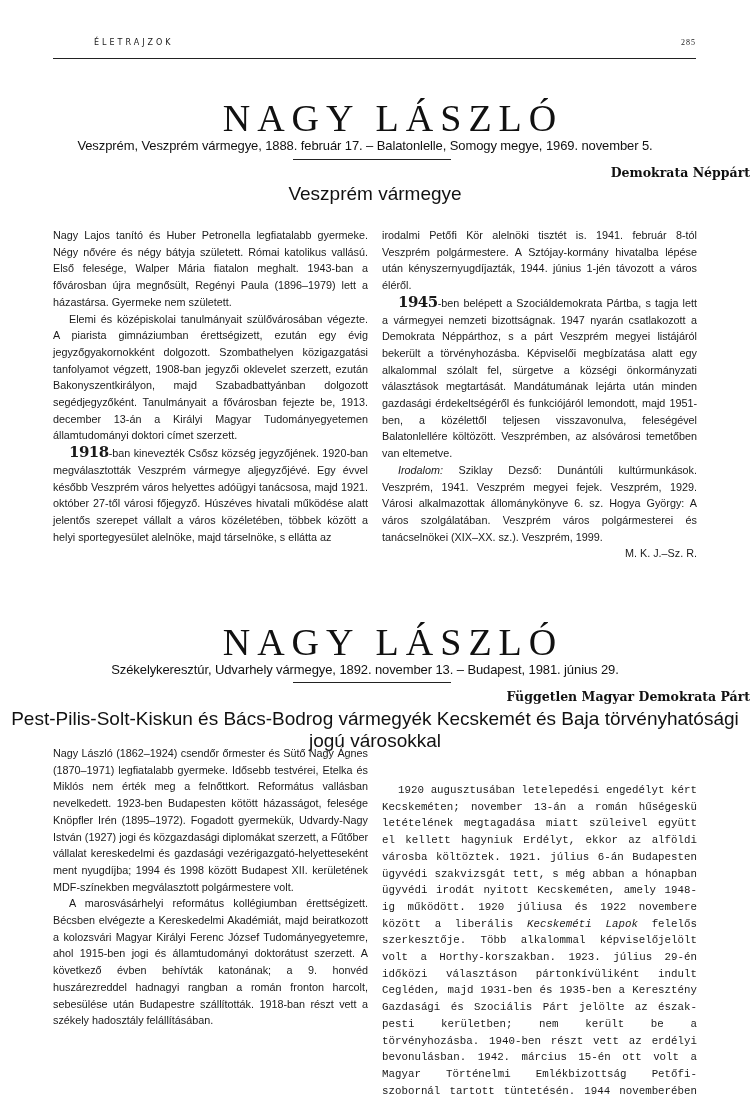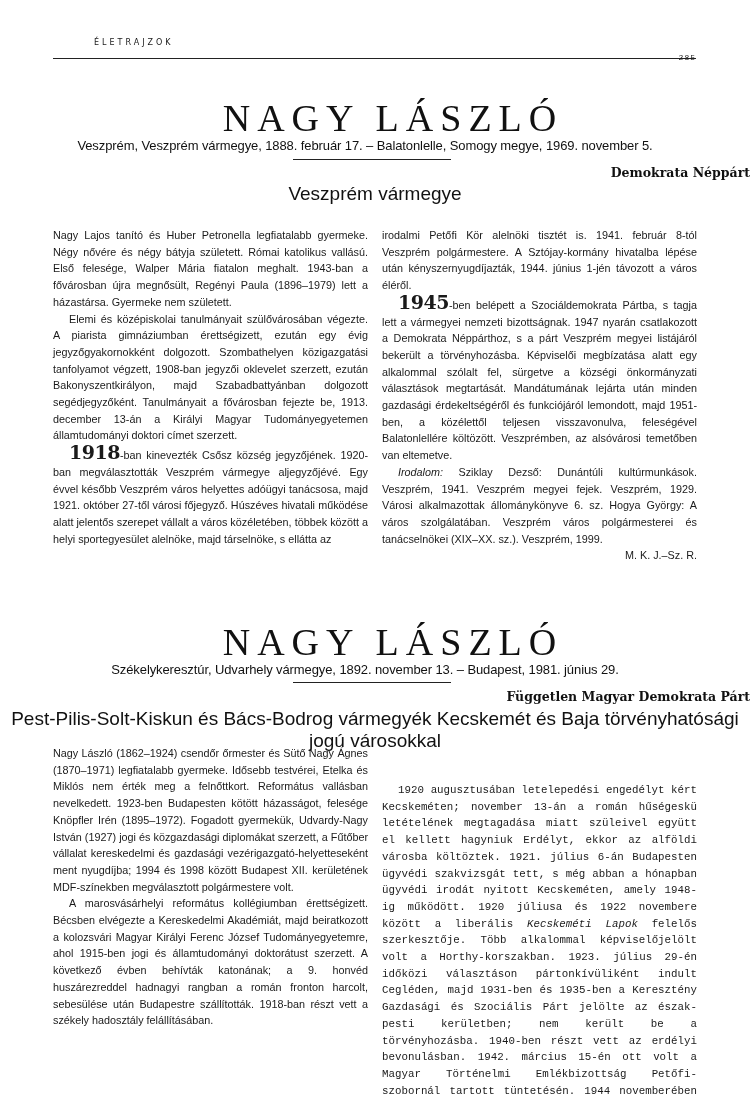--- a/index.html
+++ b/index.html
@@ -6,21 +6,21 @@
     body {
       width: 750px; height: 1094px; position: relative; overflow: hidden;
       font-family: "DejaVu Sans", sans-serif; color: #1a1a1a;
     }
     .running-head {
       position: absolute; left: 53px; right: 54px; top: 38px;
       height: 20px; border-bottom: 1px solid #222;
       font-size: 8px; letter-spacing: 3px;
     }
     .running-head .left { position: absolute; left: 0; top: 0; padding-left: 41px; }
-    .running-head .right { position: absolute; right: 0; top: 15px; letter-spacing: 1px; font-family: Liberation Mono, monospace; }
+    .running-head .right { position: absolute; right: 0; top: 0; letter-spacing: 1px; font-family: Liberation Serif, serif; }
 
     .entry-title {
       position: absolute; left: 0; width: 750px; text-align: center;
       font-family: "Liberation Serif", serif; font-size: 38px; letter-spacing: 7px;
       font-weight: normal; margin: 0; color: #111; padding-left: 18px;
     }
     .entry-life {
       position: absolute; left: 0; width: 730px; text-align: center;
       font-family: "Liberation Sans", sans-serif; font-size: 13px; color: #111;
       letter-spacing: -0.1px;
@@ -40,21 +40,21 @@
 
     .col {
       position: absolute; width: 315px;
       font-family: "Liberation Sans", sans-serif; font-size: 10.8px;
       line-height: 16.7px; text-align: justify; color: #1a1a1a;
       hyphens: manual;
     }
     .col p { margin: 0; }
     .col p.indent { text-indent: 16px; }
     .dropyear {
-      font-family: "DejaVu Serif", serif; font-weight: bold; font-size: 19px;
+      font-family: "DejaVu Serif", serif; font-weight: bold; font-size: 15px;
       letter-spacing: -0.5px;
     }
     .ital { font-style: italic; }
     .sig { text-align: right; }
   </style>
 </head>
 <body>
 
 <div class="running-head">
   <span class="left">ÉLETRAJZOK</span>

